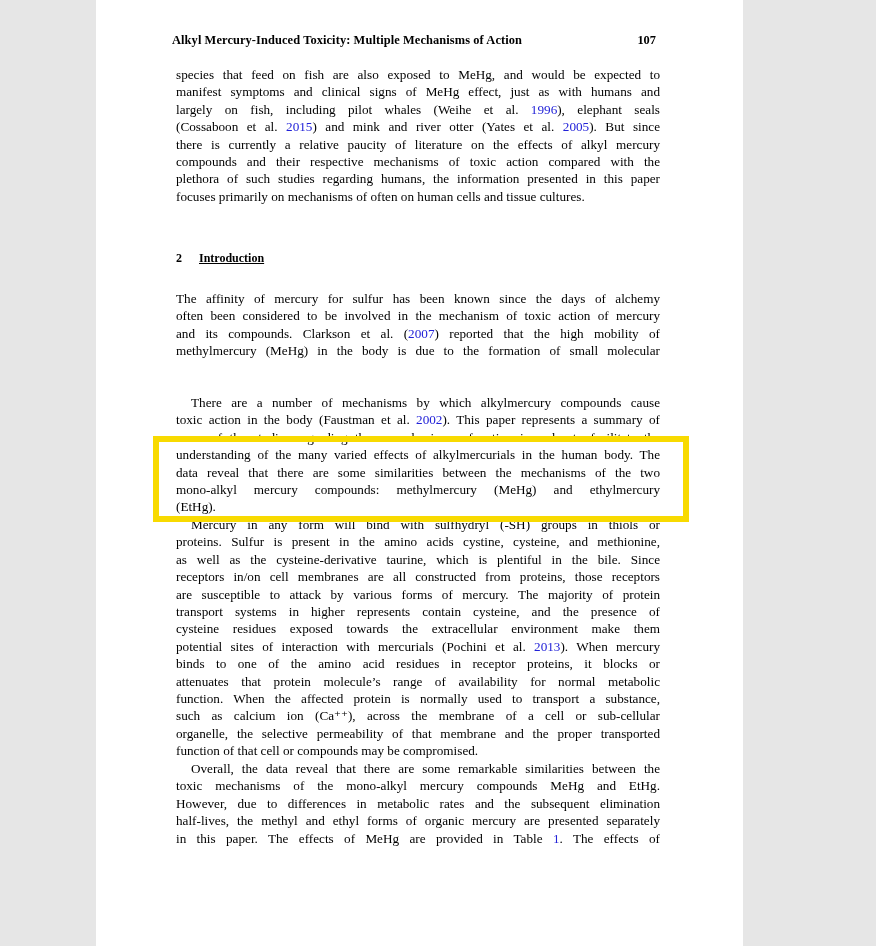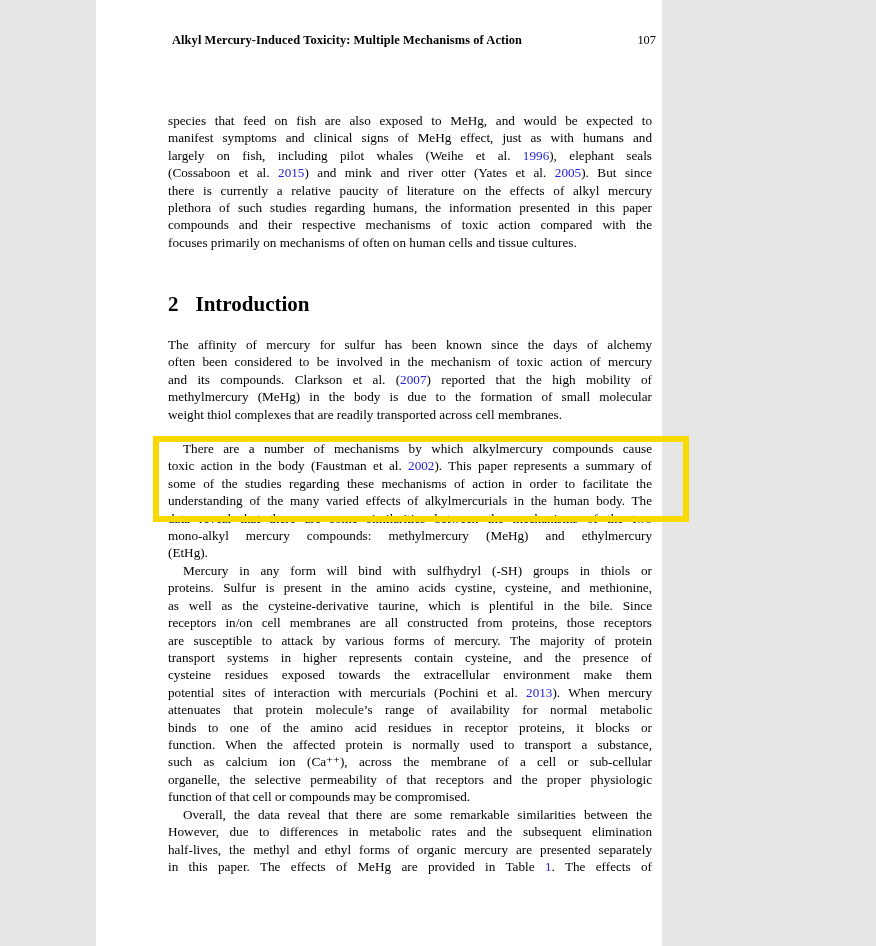--- a/index.html
+++ b/index.html
@@ -3,45 +3,45 @@
 <meta charset="utf-8">
 <style>
   html,body{margin:0;padding:0;}
   body{
     width:876px;height:946px;overflow:hidden;position:relative;
     background:var(--margin-bg,#e6e6e6);
     font-family:"Liberation Serif","DejaVu Serif",serif;
     color:#000;
   }
   .page{
-    position:absolute;left:96px;top:0;width:566px;height:946px;
+    position:absolute;left:96px;top:0;width:647px;height:946px;
     background:var(--page-bg,#ffffff);
   }
   .running-head{
     position:absolute;left:76px;top:33px;width:484px;
     display:flex;justify-content:space-between;align-items:baseline;
     font-size:12.4px;line-height:14px;
   }
   .rh-title{font-weight:bold;letter-spacing:.1px;}
-  .rh-page{font-weight:normal;}
-  .block{position:absolute;left:72px;width:484px;font-size:13.2px;margin-top:46px;}
+  .rh-page{font-weight:bold;}
+  .block{position:absolute;left:80px;width:484px;font-size:13.2px;}
   .para .line{
     line-height:17.4px;height:17.4px;
     text-align:justify;text-align-last:justify;
     white-space:normal;overflow:visible;
   }
   .para .line.last{text-align-last:auto;}
   .para.indent .line:first-child{padding-left:15px;}
   .pos-p1{top:66px;}
   .pos-h{top:248px;}
   .pos-p2{top:290px;}
   .pos-p3{top:394px;}
   .pos-p4{top:516px;}
   .pos-p5{top:760px;}
-  .heading{font-size:21px;font-weight:bold;line-height:20px;}
+  .heading{font-size:12px;font-weight:bold;line-height:20px;text-decoration:underline;}
   .heading .hnum{display:inline-block;margin-right:17px;}
   .link{color:var(--link,#2222d8);cursor:pointer;}
   .highlight{
     position:absolute;left:57px;top:436px;width:536px;height:86px;
     box-sizing:border-box;border:6px solid var(--highlight,#f8da00);
     background:transparent;z-index:5;pointer-events:none;
   }
 </style>
 </head>
 <body>
@@ -52,62 +52,62 @@
     <span class="rh-title">Alkyl Mercury-Induced Toxicity: Multiple Mechanisms of Action</span>
     <span class="rh-page">107</span>
   </div>
 
   <div class="block para pos-p1">
       <div class="line">species that feed on fish are also exposed to MeHg, and would be expected to</div>
       <div class="line">manifest symptoms and clinical signs of MeHg effect, just as with humans and</div>
       <div class="line">largely on fish, including pilot whales (Weihe et al. <span class="link">1996</span>), elephant seals</div>
       <div class="line">(Cossaboon et al. <span class="link">2015</span>) and mink and river otter (Yates et al. <span class="link">2005</span>). But since</div>
       <div class="line">there is currently a relative paucity of literature on the effects of alkyl mercury</div>
+      <div class="line">compounds and their respective mechanisms of toxic action compared with the</div>
       <div class="line">plethora of such studies regarding humans, the information presented in this paper</div>
-      <div class="line">compounds and their respective mechanisms of toxic action compared with the</div>
       <div class="line last">focuses primarily on mechanisms of often on human cells and tissue cultures.</div>
     </div>
 
   <div class="block heading pos-h">
     <span class="hnum">2</span><span class="htxt">Introduction</span>
   </div>
 
   <div class="block para pos-p2">
       <div class="line">The affinity of mercury for sulfur has been known since the days of alchemy</div>
       <div class="line">often been considered to be involved in the mechanism of toxic action of mercury</div>
       <div class="line">and its compounds. Clarkson et al. (<span class="link">2007</span>) reported that the high mobility of</div>
       <div class="line">methylmercury (MeHg) in the body is due to the formation of small molecular</div>
-      <div class="line last">weight thiol complexes that are readily transported across cell membranes.</div>
     </div>
   <div class="block para indent pos-p3">
       <div class="line">There are a number of mechanisms by which alkylmercury compounds cause</div>
       <div class="line">toxic action in the body (Faustman et al. <span class="link">2002</span>). This paper represents a summary of</div>
       <div class="line">some of the studies regarding these mechanisms of action in order to facilitate the</div>
       <div class="line">understanding of the many varied effects of alkylmercurials in the human body. The</div>
       <div class="line">data reveal that there are some similarities between the mechanisms of the two</div>
       <div class="line">mono-alkyl mercury compounds: methylmercury (MeHg) and ethylmercury</div>
       <div class="line last">(EtHg).</div>
     </div>
   <div class="block para indent pos-p4">
       <div class="line">Mercury in any form will bind with sulfhydryl (-SH) groups in thiols or</div>
       <div class="line">proteins. Sulfur is present in the amino acids cystine, cysteine, and methionine,</div>
       <div class="line">as well as the cysteine-derivative taurine, which is plentiful in the bile. Since</div>
       <div class="line">receptors in/on cell membranes are all constructed from proteins, those receptors</div>
       <div class="line">are susceptible to attack by various forms of mercury. The majority of protein</div>
       <div class="line">transport systems in higher represents contain cysteine, and the presence of</div>
       <div class="line">cysteine residues exposed towards the extracellular environment make them</div>
       <div class="line">potential sites of interaction with mercurials (Pochini et al. <span class="link">2013</span>). When mercury</div>
+      <div class="line">binds to one of the amino acid residues in receptor proteins, it blocks or</div>
       <div class="line">attenuates that protein molecule’s range of availability for normal metabolic</div>
-      <div class="line">binds to one of the amino acid residues in receptor proteins, it blocks or</div>
       <div class="line">function. When the affected protein is normally used to transport a substance,</div>
       <div class="line">such as calcium ion (Ca⁺⁺), across the membrane of a cell or sub-cellular</div>
-      <div class="line">organelle, the selective permeability of that receptors and the proper physiologic</div>
+      <div class="line">organelle, the selective permeability of that membrane and the proper transported</div>
       <div class="line last">function of that cell or compounds may be compromised.</div>
     </div>
   <div class="block para indent pos-p5">
       <div class="line">Overall, the data reveal that there are some remarkable similarities between the</div>
+      <div class="line">toxic mechanisms of the mono-alkyl mercury compounds MeHg and EtHg.</div>
       <div class="line">However, due to differences in metabolic rates and the subsequent elimination</div>
       <div class="line">half-lives, the methyl and ethyl forms of organic mercury are presented separately</div>
       <div class="line">in this paper. The effects of MeHg are provided in Table <span class="link">1</span>. The effects of</div>
     </div>
 
   <div class="highlight"></div>
 </div>
 
 </body></html>

